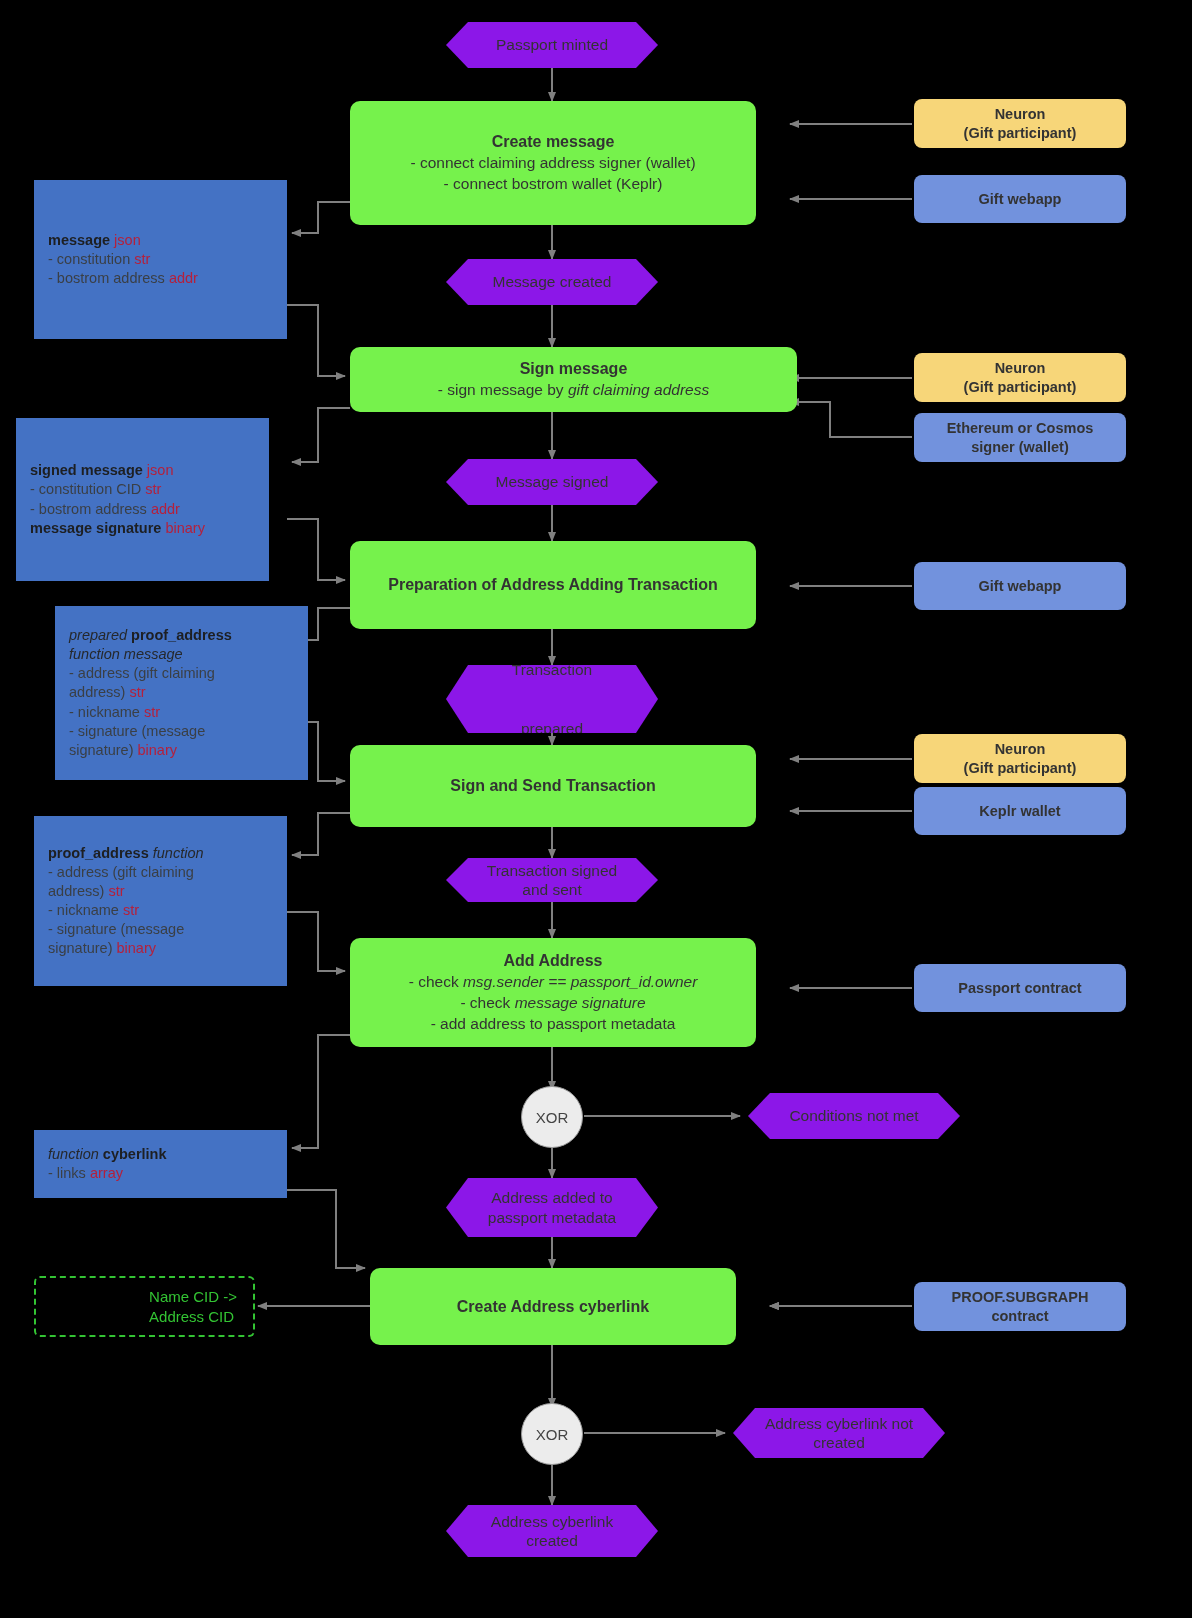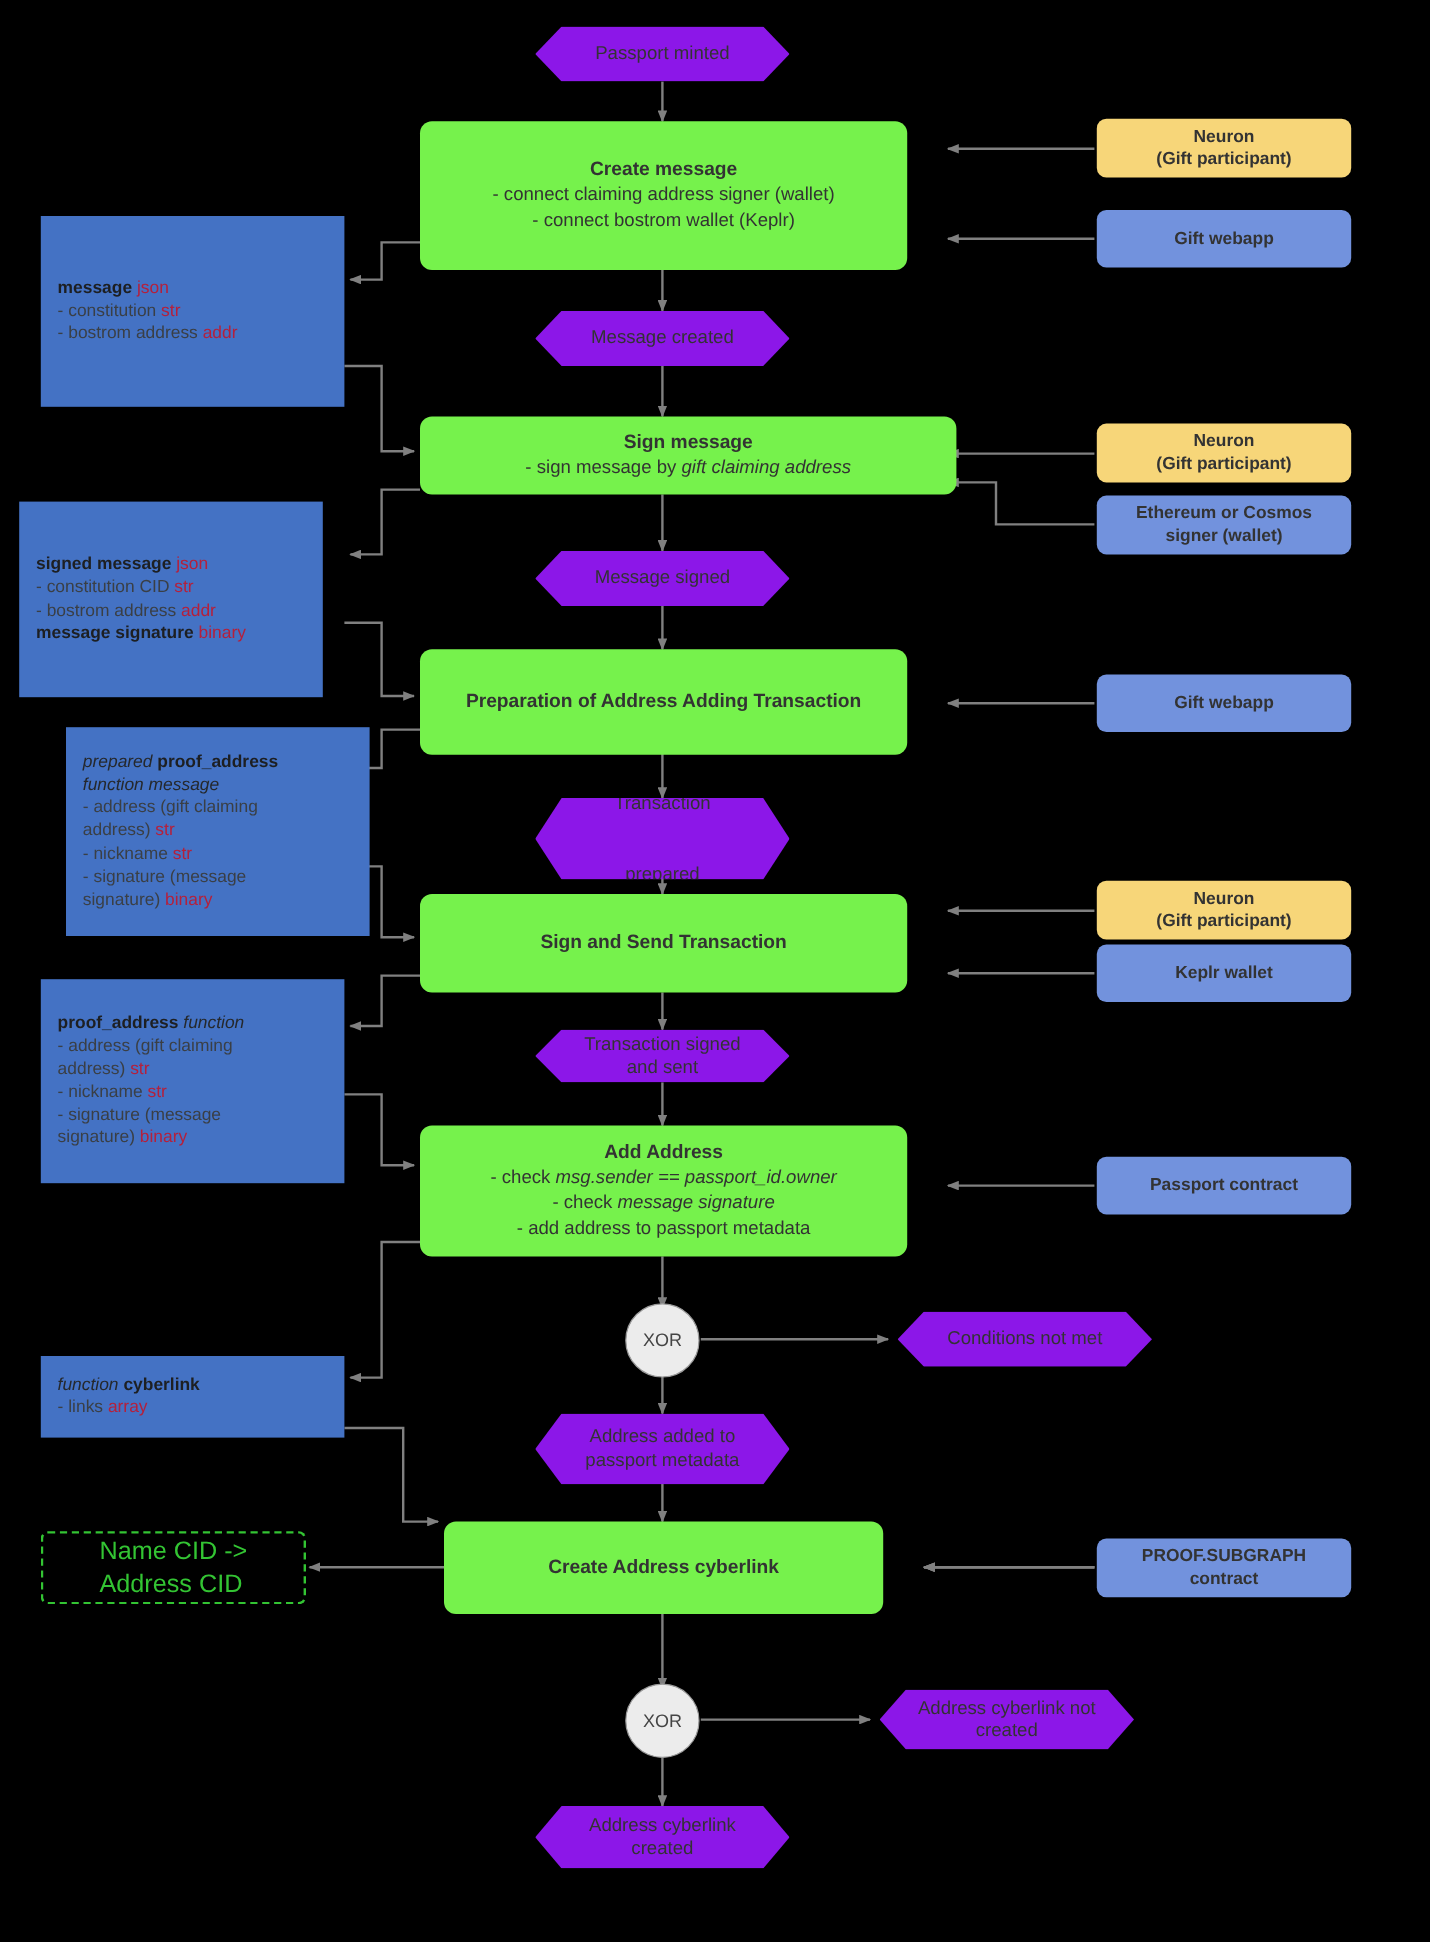--- a/index.html
+++ b/index.html
@@ -33,22 +33,22 @@
   .data{background:#4472c4;color:#25282c;font-size:14.5px;line-height:1.32;
         align-items:center;justify-content:flex-start;padding:0 14px;text-align:left;}
   .data .inner{width:100%;}
   .data b{font-weight:bold;color:#1d1f22;}
   .data i{font-style:italic;}
   .data .t{color:#b4203c;}
   .data .d{color:#3a3f45;}
 
   
   .note{border:2.5px dashed #33c433;border-radius:6px;background:transparent;
-        color:#33c433;font-size:21px;line-height:1.32;text-align:left;
-        align-items:center;justify-content:center;padding:0 16px;}
+        color:#33c433;font-size:15px;line-height:1.32;text-align:left;
+        align-items:center;justify-content:flex-end;padding:0 16px;}
 
   
   .gate{background:#ececec;border:1.5px solid #9a9a9a;border-radius:50%;
         font-size:15px;color:#444;}
 </style>
 </head>
 <body>
 
 <div id="stage">
 

